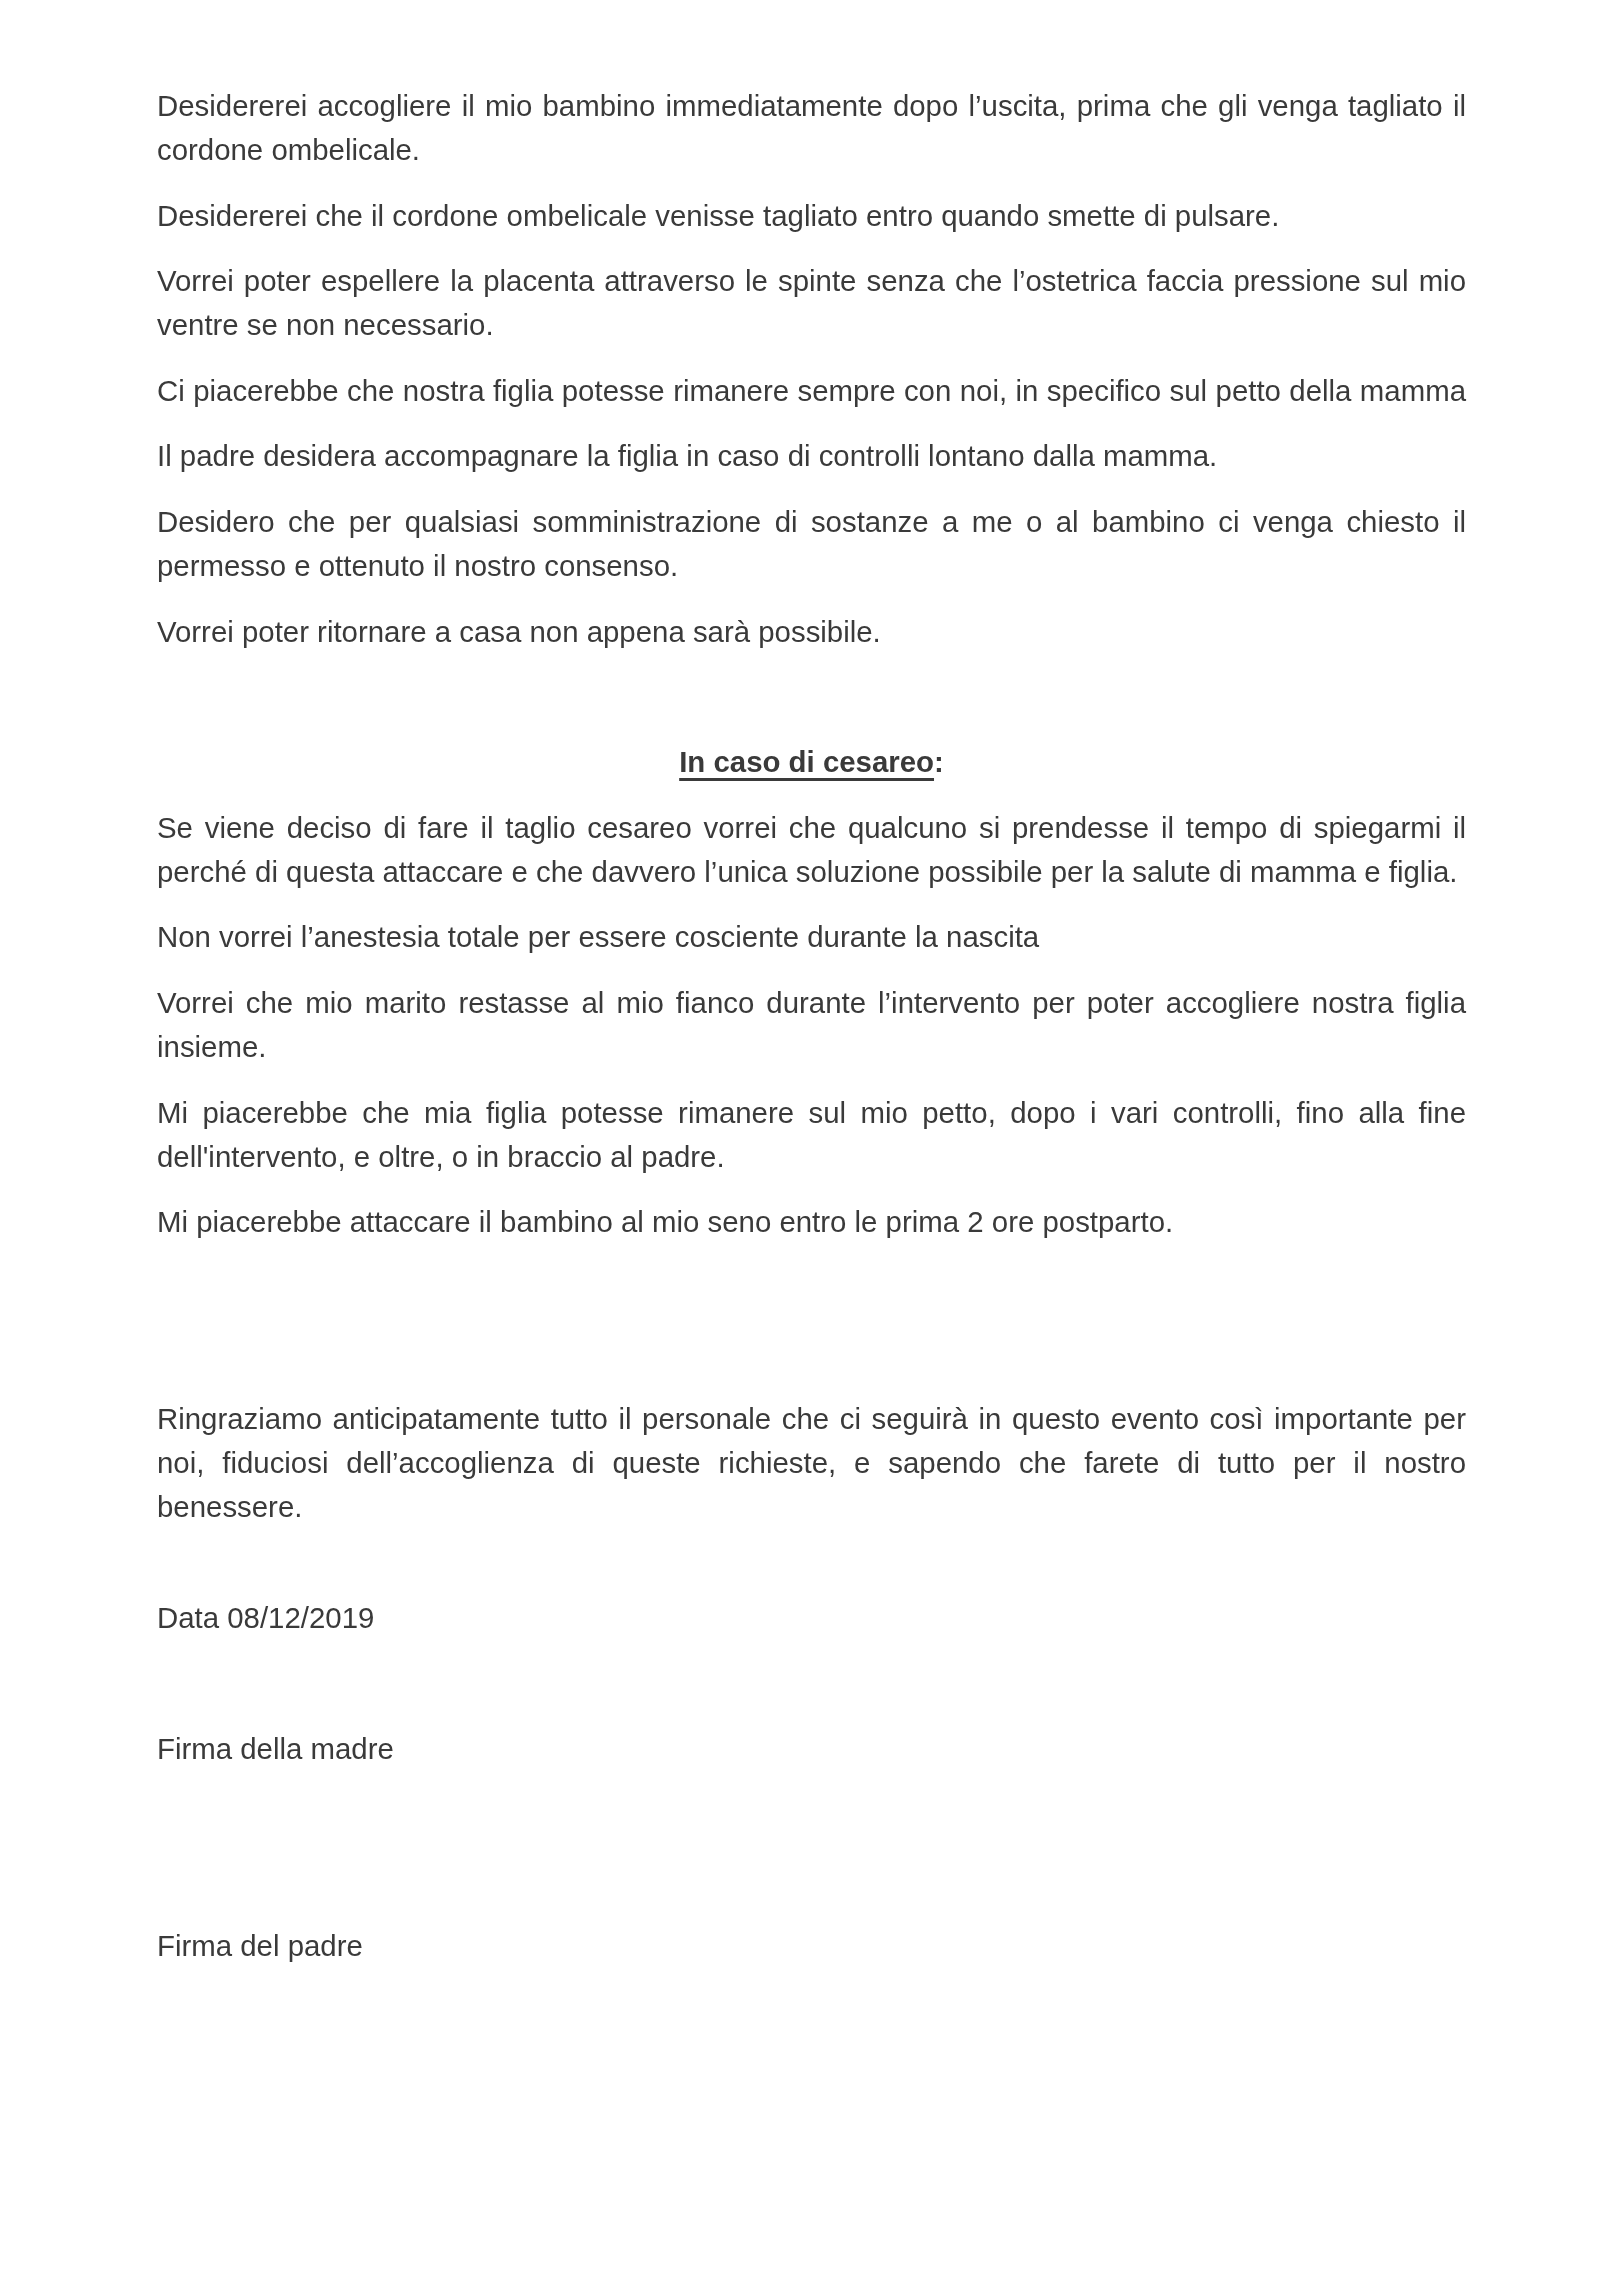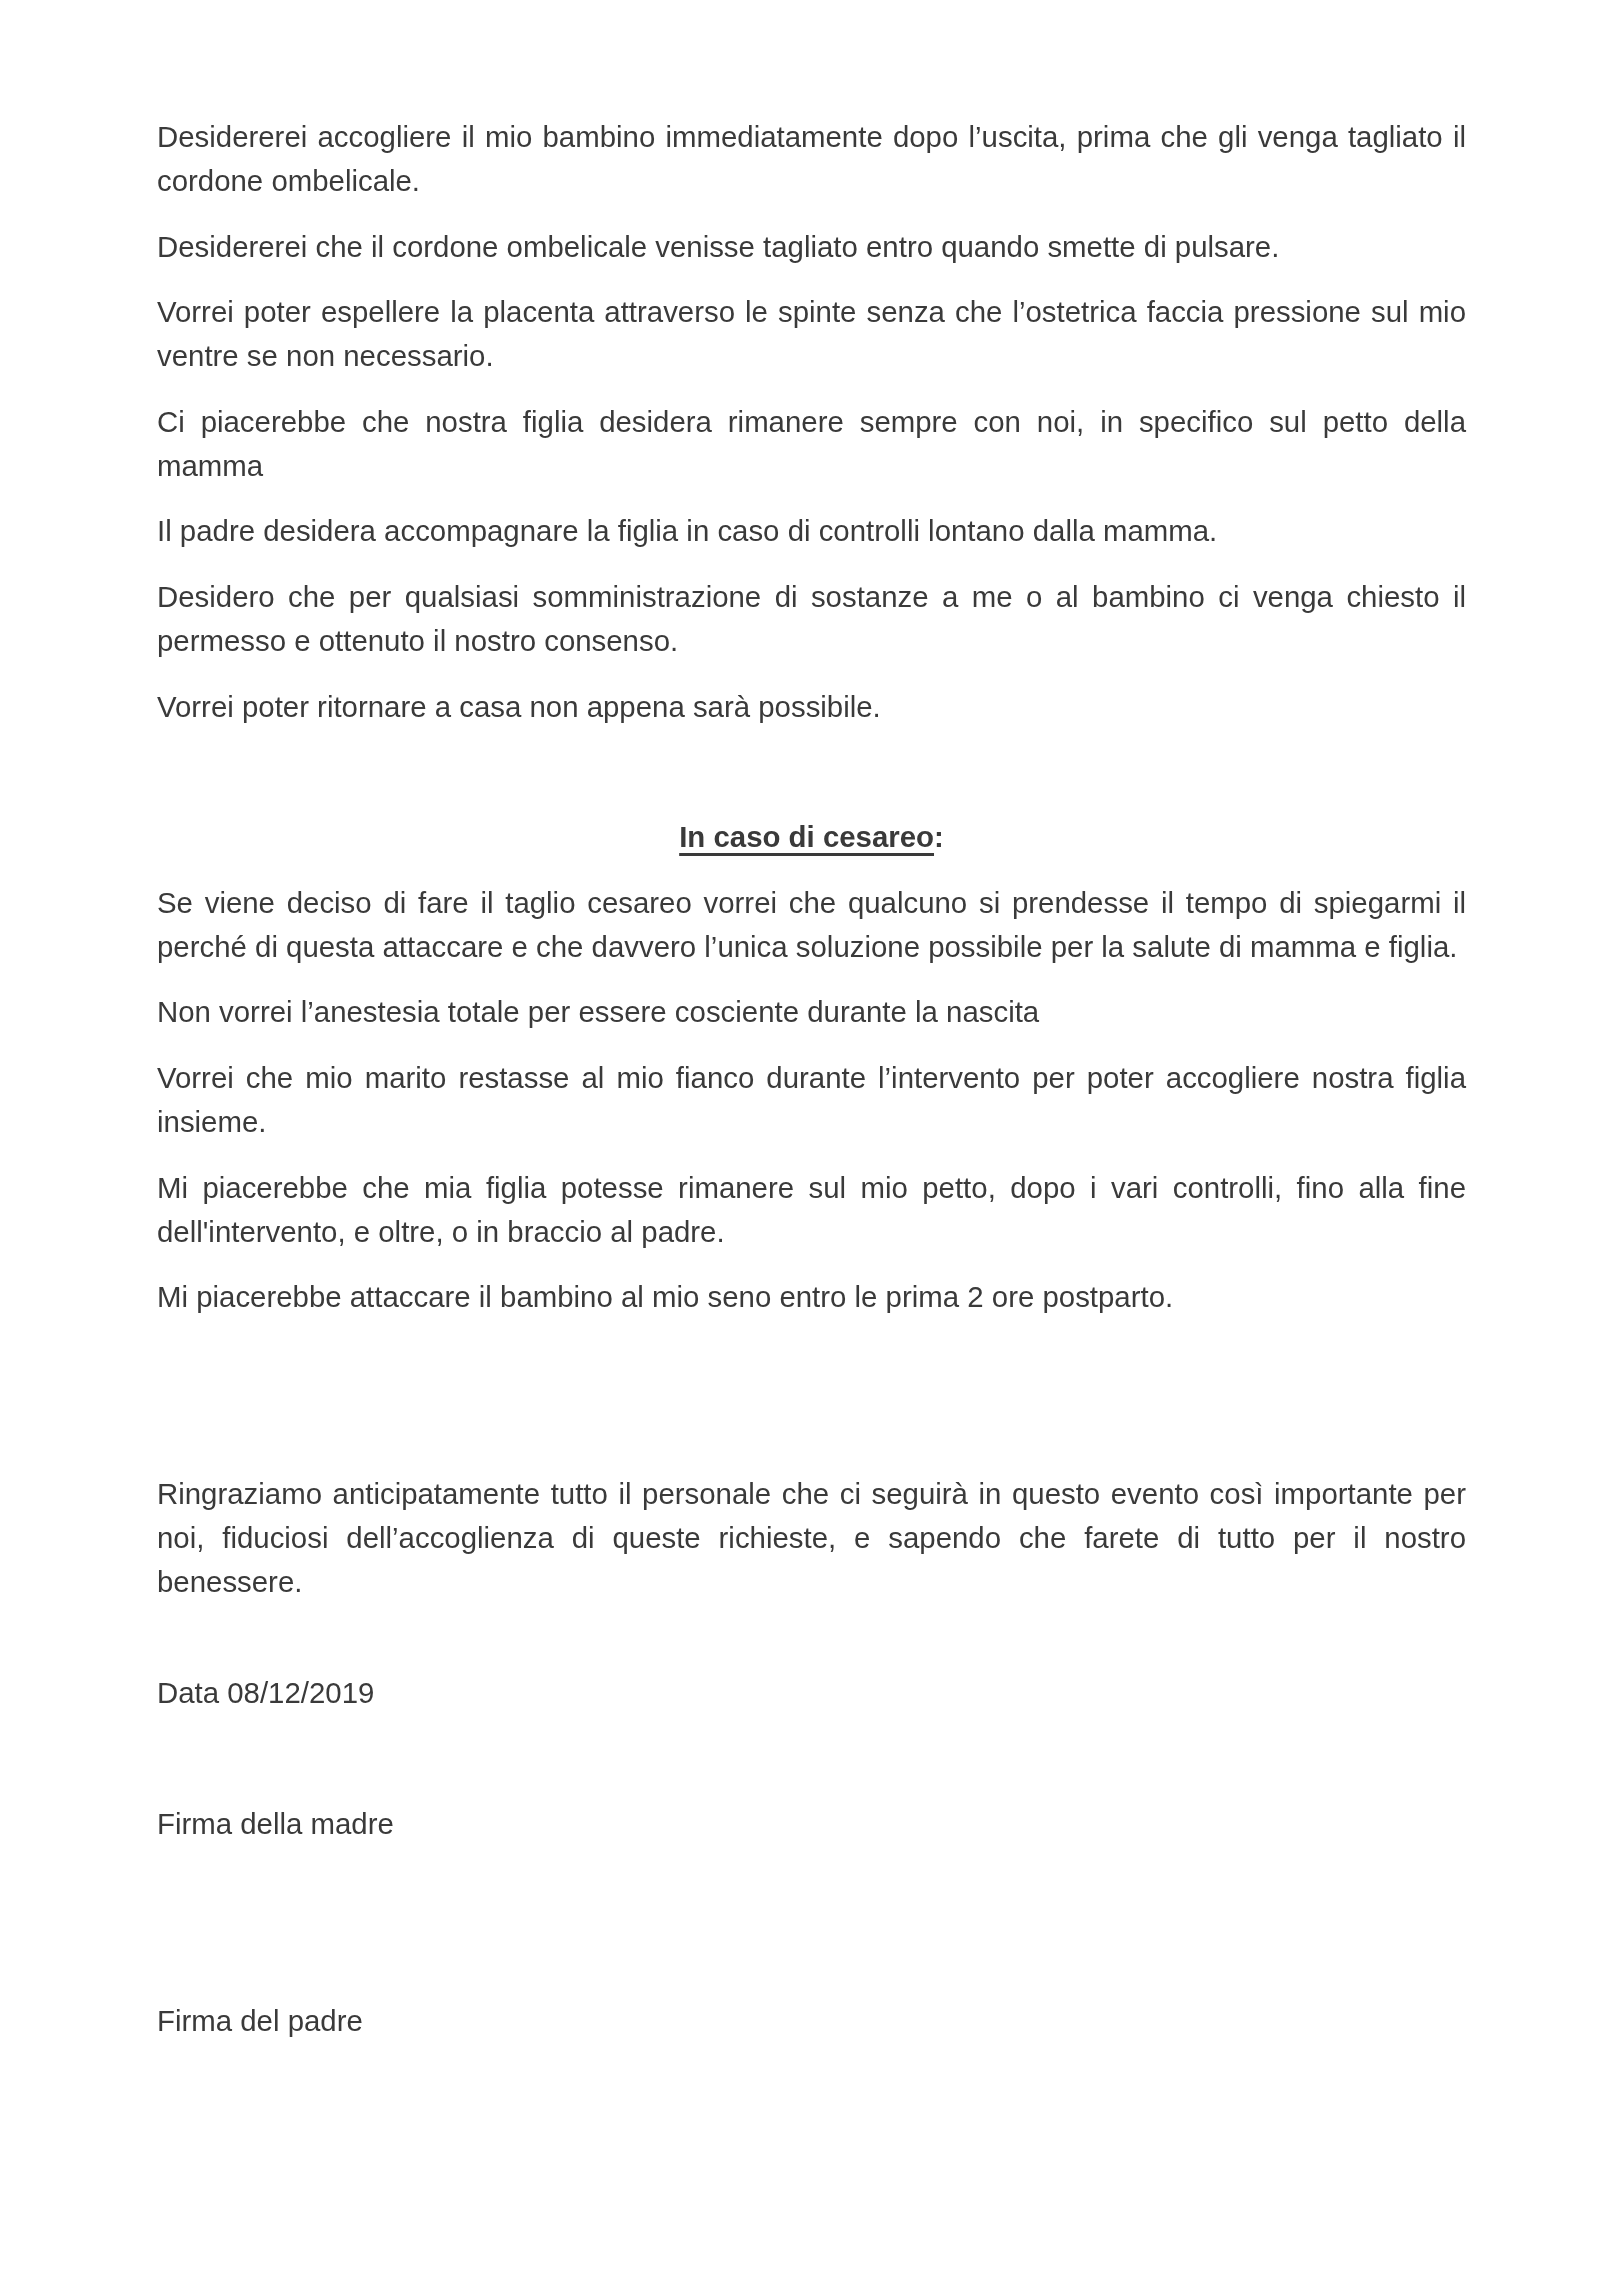--- a/index.html
+++ b/index.html
@@ -14,21 +14,21 @@
     background: #ffffff;
     overflow: hidden;
     font-family: "Liberation Sans", "DejaVu Sans", sans-serif;
     color: #3a3a3a;
   }
   .content {
     position: absolute;
     left: 157px;
     top: 0;
     width: 1309px;
-    padding-top: 115px;
+    padding-top: 84px;
     font-size: 29.4px;
     line-height: 44px;
     font-weight: 400;
     text-justify: inter-word;
   }
   p.para {
     margin: 0 0 21.6px 0;
     padding: 0;
   }
   
@@ -73,21 +73,21 @@
     <p class="para">
       <span class="l" style="display:block">Desidererei che il cordone ombelicale venisse tagliato entro quando smette di pulsare.</span>
     </p>
 
     <p class="para">
       <span class="j" style="display:block">Vorrei poter espellere la placenta attraverso le spinte senza che l’ostetrica faccia pressione sul mio</span>
       <span class="l" style="display:block">ventre se non necessario.</span>
     </p>
 
     <p class="para">
-      <span class="j" style="display:block">Ci piacerebbe che nostra figlia desidera rimanere sempre con noi, in specifico sul petto della mamma</span>
+      <span class="j" style="display:block">Ci piacerebbe che nostra figlia potesse rimanere sempre con noi, in specifico sul petto della mamma</span>
     </p>
 
     <p class="para">
       <span class="l" style="display:block">Il padre desidera accompagnare la figlia in caso di controlli lontano dalla mamma.</span>
     </p>
 
     <p class="para">
       <span class="j" style="display:block">Desidero che per qualsiasi somministrazione di sostanze a me o al bambino ci venga chiesto il</span>
       <span class="l" style="display:block">permesso e ottenuto il nostro consenso.</span>
     </p>

